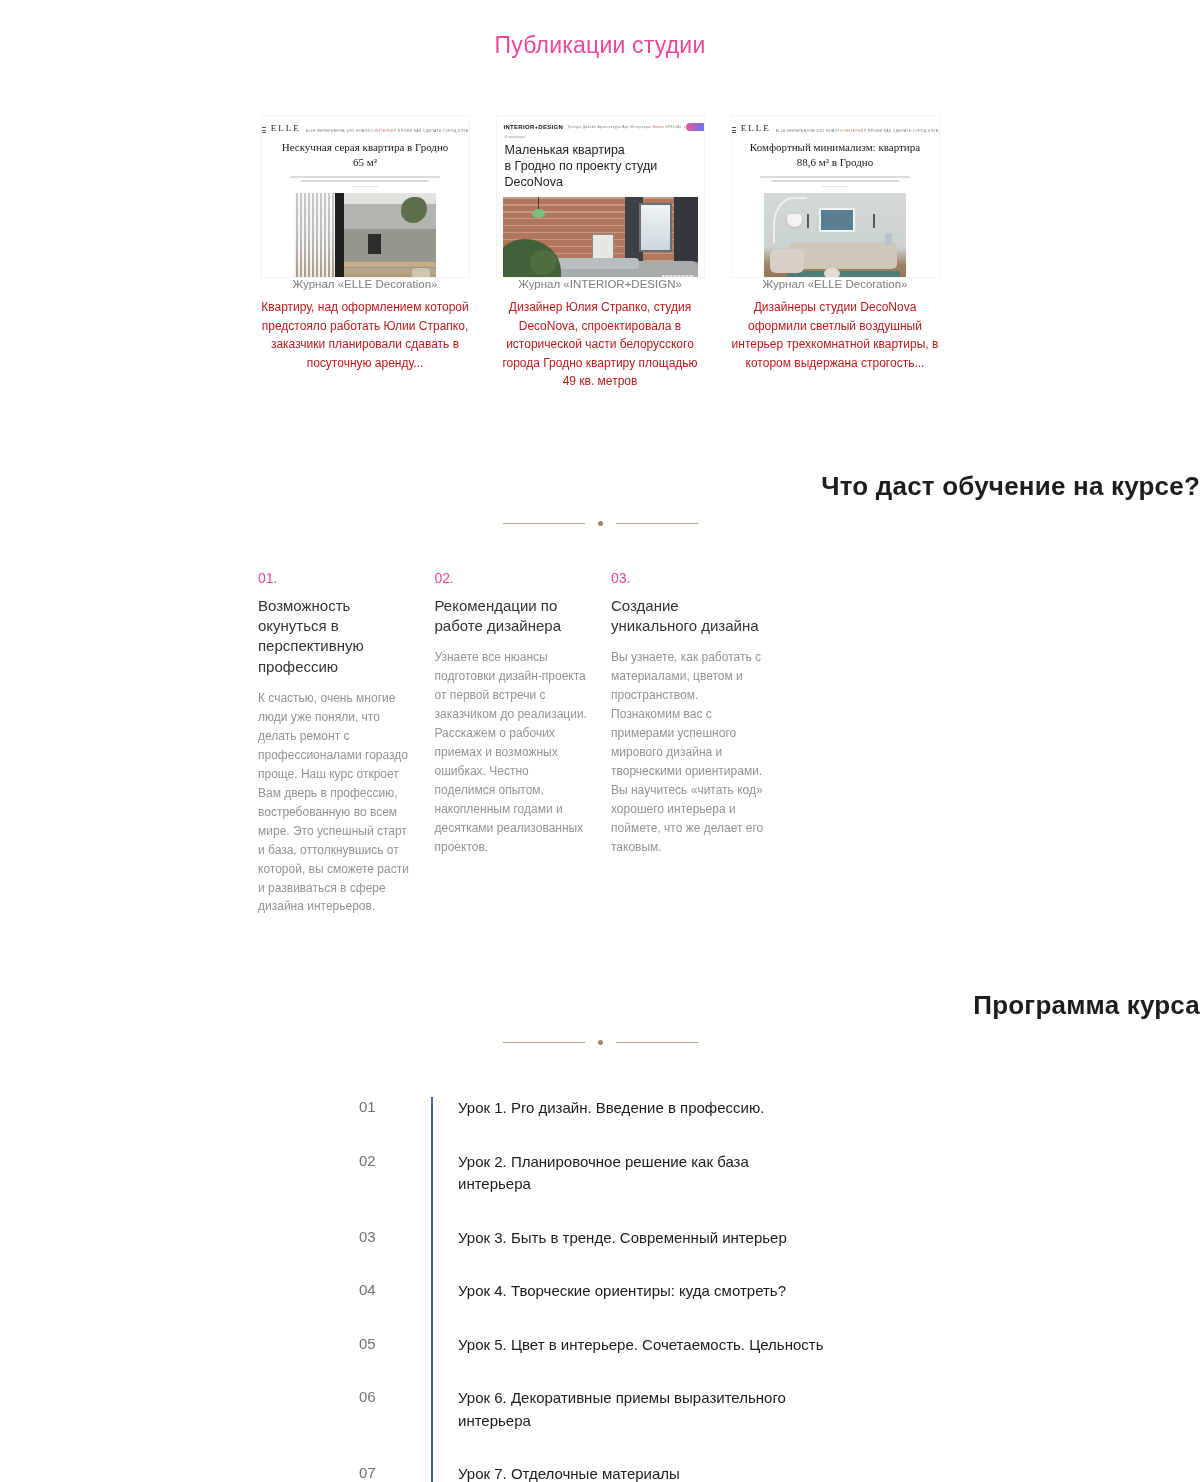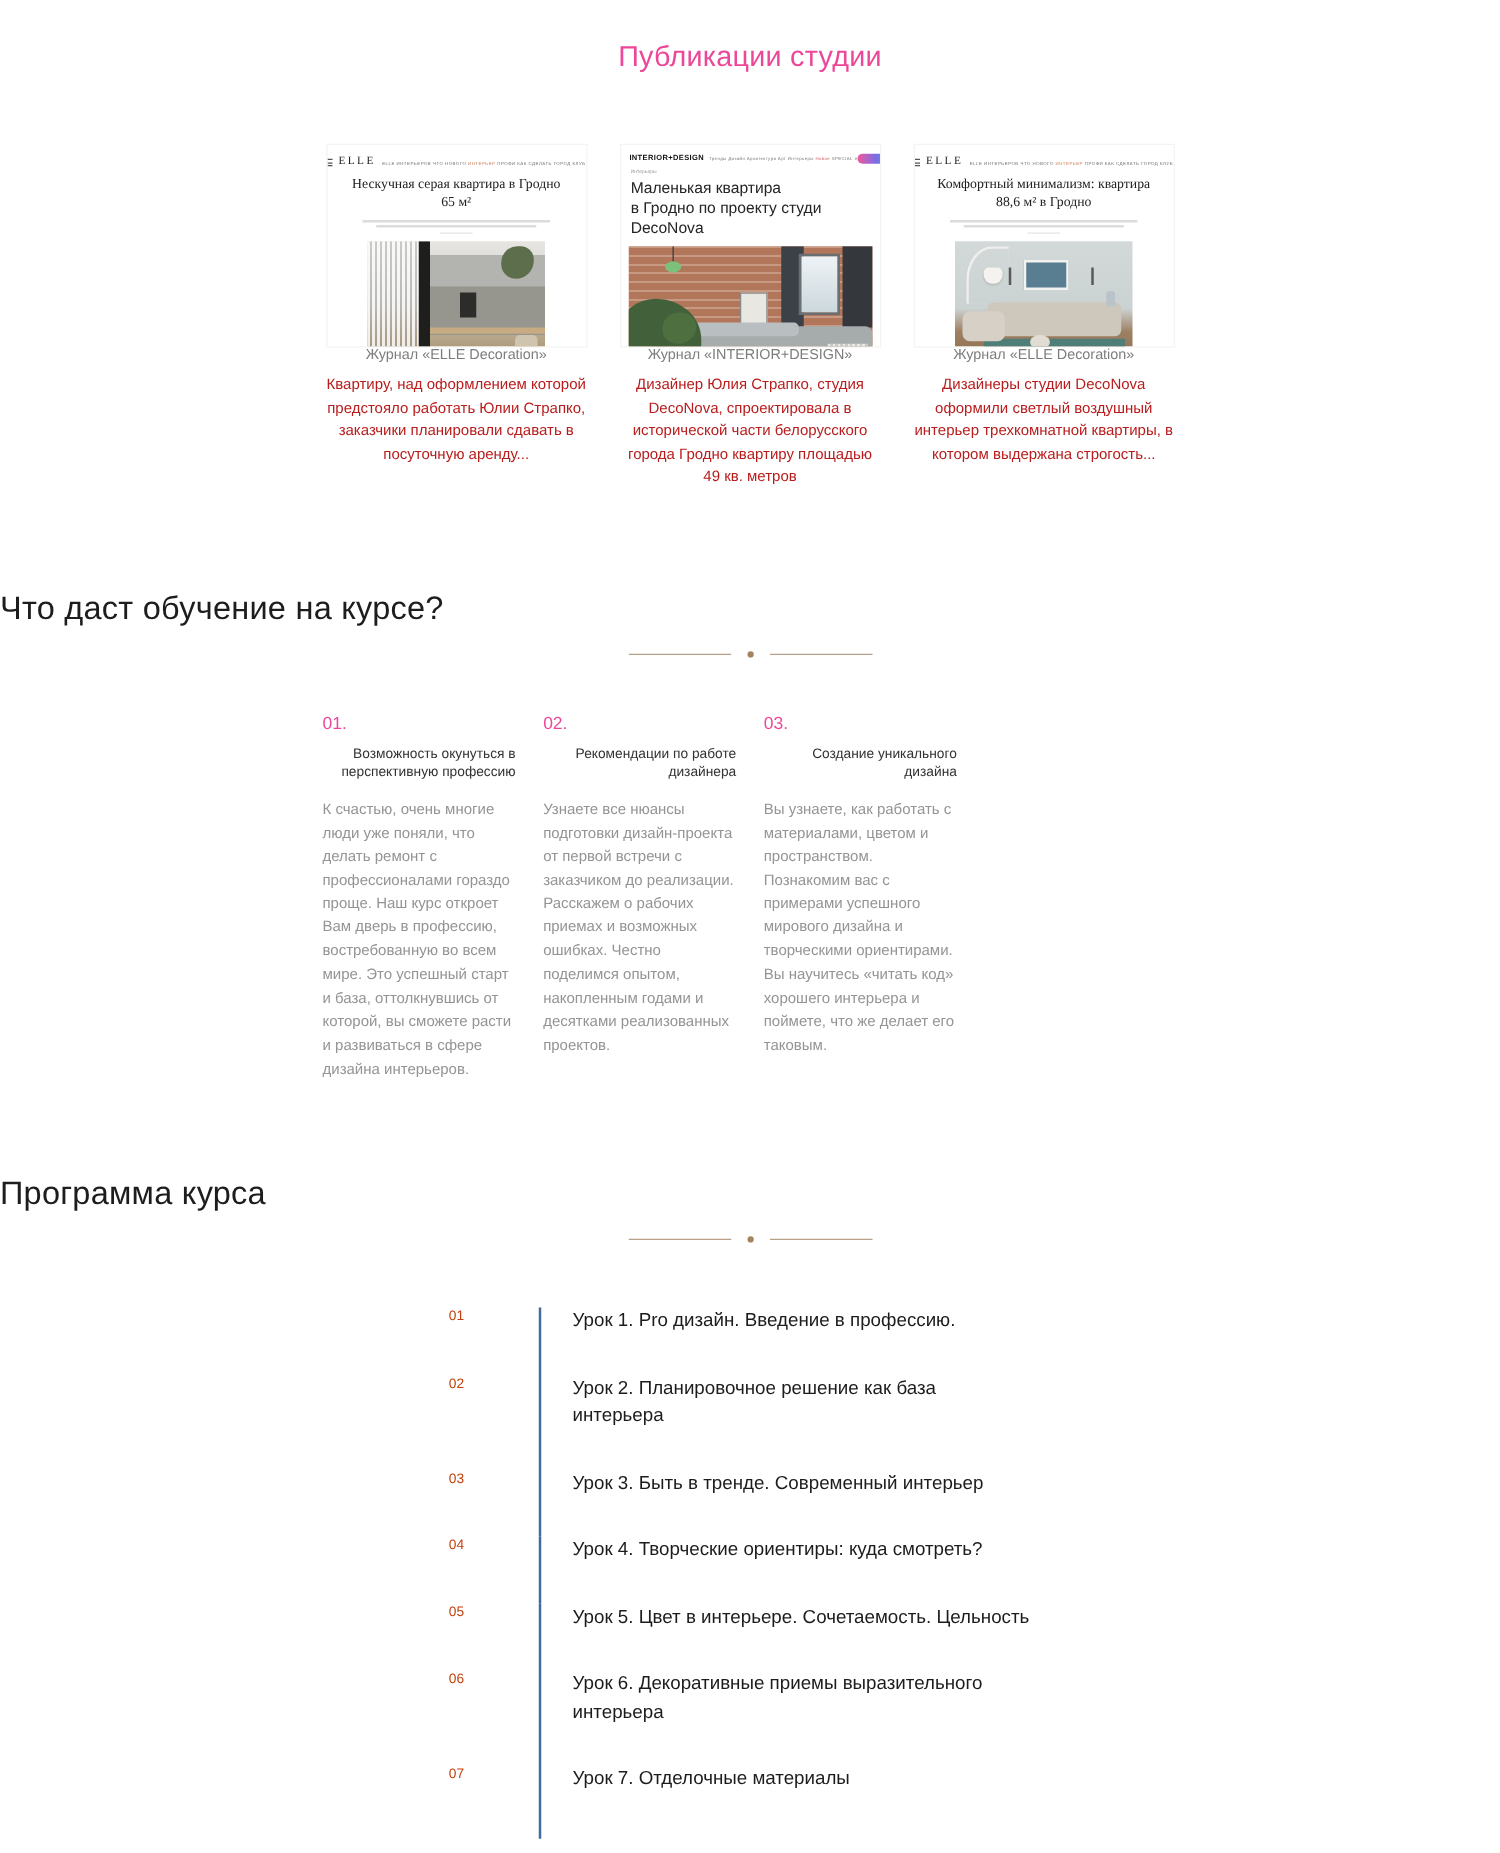--- a/index.html
+++ b/index.html
@@ -6,21 +6,21 @@
   html,body { background:#ffffff; }
   body {
     width:1200px; min-height:1482px; margin:0 auto;
     font-family:"Liberation Sans", sans-serif; color:#1a1a1a;
     -webkit-font-smoothing:antialiased;
   }
   .page { width:1200px; padding-top:32px; padding-bottom:44px; }
 
   
   .h1 { text-align:center; font-size:23px; font-weight:500; color:#ec4899; letter-spacing:.2px; }
-  .h2 { text-align:left; font-size:26px; font-weight:400; color:#1d1d1d; letter-spacing:.2px; }
+  .h2 { text-align:right; font-size:26px; font-weight:700; color:#1d1d1d; letter-spacing:.2px; }
   .divider { display:flex; align-items:center; justify-content:center; gap:13px; margin-top:19px; }
   .divider .ln { width:82px; height:1px; background:#b9a189; }
   .divider .dot { width:5px; height:5px; border-radius:50%; background:#a3845f; }
 
   
   .cards { width:678px; margin:56px auto 0; display:grid; grid-template-columns:repeat(3,209px); column-gap:26px; justify-content:center; }
   .card { width:209px; }
   .thumb { position:relative; width:209px; height:163px; background:#fff; overflow:hidden; border:1px solid #f4f4f2; }
 
   
@@ -88,28 +88,28 @@
   .ph-light .pouf    { position:absolute; left:42%; bottom:8%; width:16px; height:11px; border-radius:50%; background:#e2ddd4; }
   .ph-light .tblamp  { position:absolute; right:10%; bottom:44%; width:7px; height:12px; background:#b9c3c9; border-radius:2px 2px 0 0; }
 
   .source { margin-top:0; text-align:center; font-size:11.5px; color:#7d7d7d; }
   .desc   { margin-top:8px;  text-align:center; font-size:12px; line-height:1.55; color:#b91c1c; }
 
   
   .sec-benefits { margin-top:80px; }
   .benefits { width:684px; margin:44px auto 0; display:grid; grid-template-columns:repeat(4,1fr); column-gap:22px; }
   .b-num   { font-size:14px; color:#ec4899; }
-  .b-title { margin-top:10px; font-size:11px; line-height:1.35; color:#333; font-weight:400;text-align:right; }
+  .b-title { margin-top:10px; font-size:15px; line-height:1.35; color:#333; font-weight:400; }
   .b-text  { margin-top:12px; font-size:12px; line-height:1.58; color:#949494; white-space:pre-line; }
 
   
   .sec-program { margin-top:74px; }
   .lessons { width:482px; margin:52px auto 0; }
   .lrow { display:flex; }
-  .l-num  { width:72px; flex:none; font-size:11px; color:#c2410c; padding-top:1px; }
+  .l-num  { width:72px; flex:none; font-size:15px; color:#737373; padding-top:1px; }
   .l-body { flex:1; border-left:2px solid #44699b; padding-left:25px; padding-bottom:31px;
             font-size:15px; line-height:1.5; color:#1c1c1c; white-space:pre-line; max-width:405px; }
   .lrow:last-child .l-body { padding-bottom:36px; }
 </style>
 </head>
 <body>
 
 <div class="page">
 
   <section>

